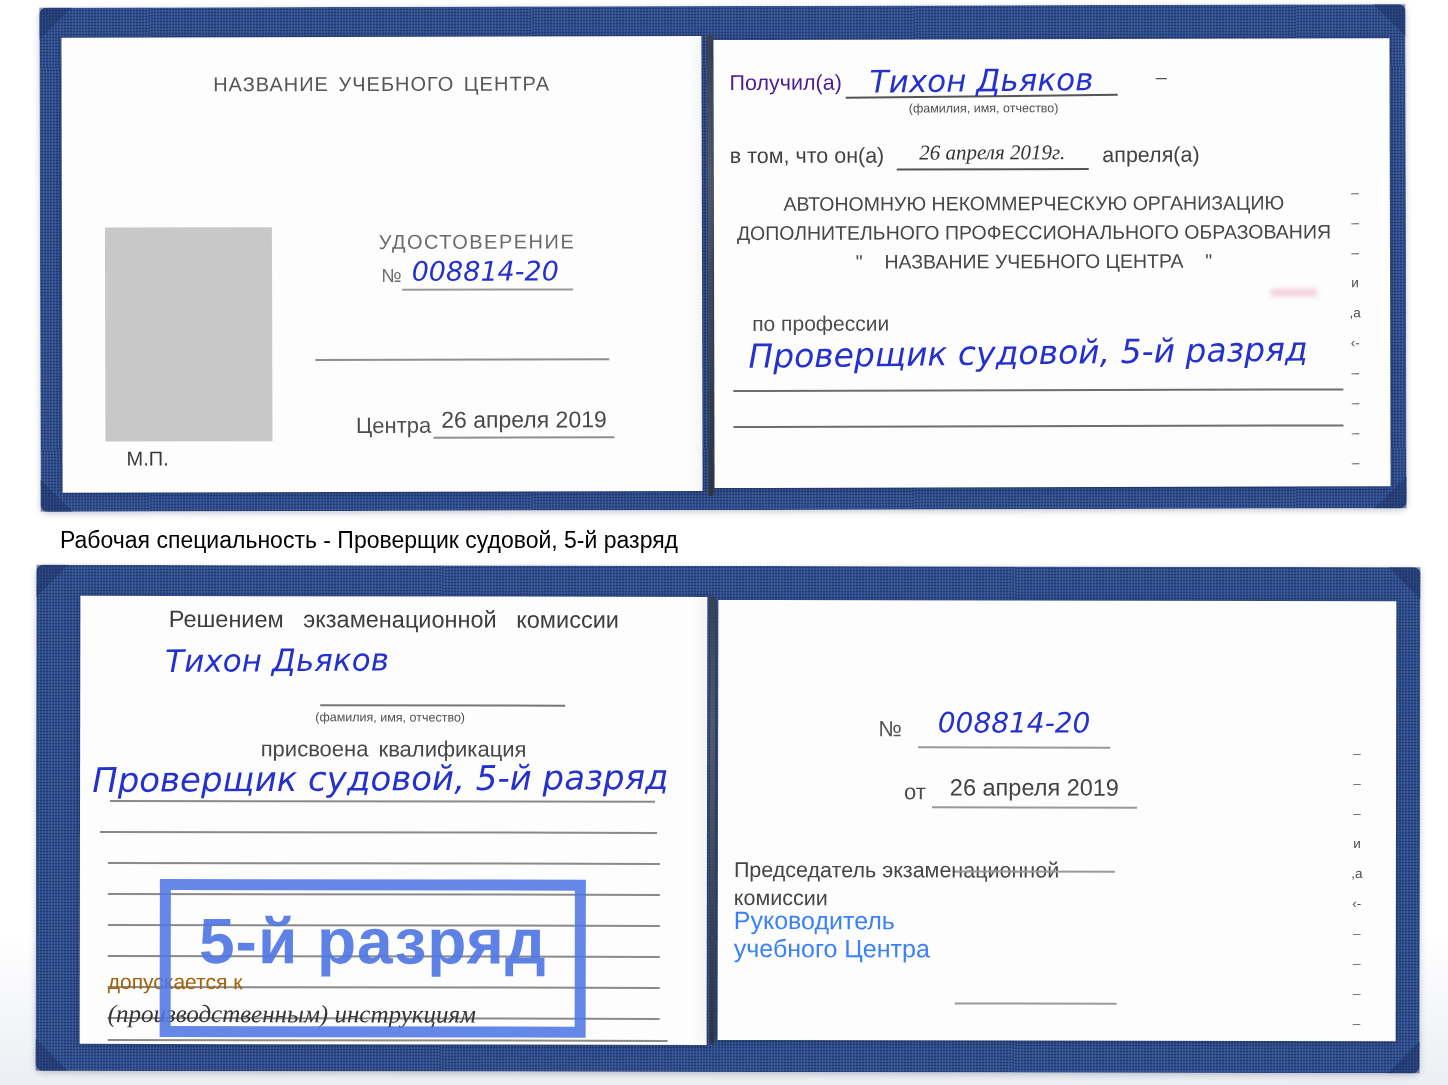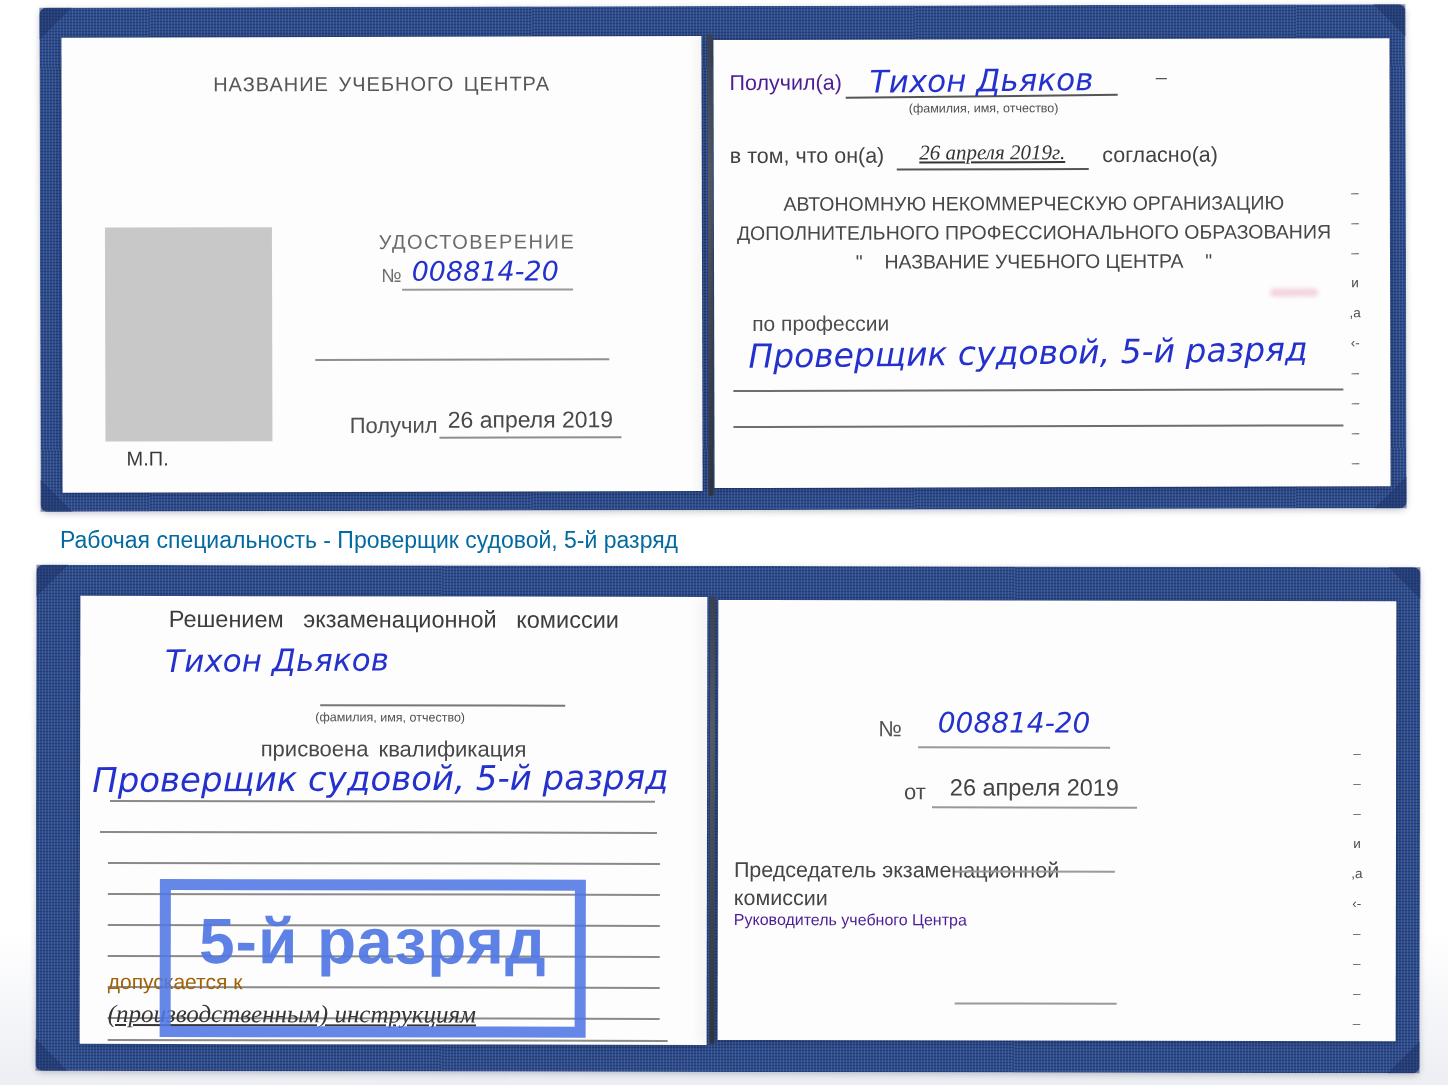--- a/index.html
+++ b/index.html
@@ -54,21 +54,20 @@
   .hand{
     font-family:"DejaVu Sans", sans-serif;
     font-style:italic;
     color:var(--handwriting);
     white-space:nowrap;
   }
   .serif-it{
     font-family:"Liberation Serif", serif;
     font-style:italic;
     color:#353535;
-    text-decoration:underline;
   }
   .hline{position:absolute;height:2px;background:var(--line);}
   .row{position:absolute;display:flex;align-items:flex-end;}
   .centered{text-align:center;}
   .pre{white-space:pre;}
 
   
   .tl-page{left:22px;top:30px;width:640px;height:455px;}
   .tl-title{position:absolute;top:36px;left:0;width:100%;font-size:20px;letter-spacing:1px;word-spacing:3px;color:#565656;}
   .photo{position:absolute;left:43px;top:190px;width:167px;height:214px;background:#c8c8c8;}
@@ -100,21 +99,21 @@
   .tr-line2{left:19px;top:386px;width:610px;background:#6e6e6e;}
 
   .edge-col{position:absolute;width:22px;text-align:center;}
   .edge-col .edge-glyph{display:block;height:30px;line-height:30px;font-size:13.5px;color:#4c4c4c;}
   .edge-top{left:630px;top:140px;}
   .edge-bottom{left:628px;top:138px;}
 
   .smudge{position:absolute;left:556px;top:250px;width:48px;height:8px;background:#e8a0b4;opacity:.45;filter:blur(2px);border-radius:4px;}
 
   
-  .caption{position:absolute;left:60px;top:527px;font-size:23px;color:#0369a1;}
+  .caption{position:absolute;left:60px;top:527px;font-size:23px;color:#000000;}
 
   
   .bl-page{left:44px;top:31px;width:627px;height:448px;}
   .bl-heading{position:absolute;top:10px;left:0;width:100%;font-size:23.5px;color:#3d3d3d;word-spacing:13px;}
   .bl-name{position:absolute;left:85px;top:46px;font-size:31px;transform:rotate(-0.5deg);}
   .bl-famline{left:240px;top:108px;width:245px;background:#777;}
   .bl-hint{position:absolute;left:155px;top:114px;width:310px;font-size:12.5px;color:#505050;}
   .bl-qual-label{position:absolute;top:140px;left:0;width:100%;font-size:22px;color:#474747;word-spacing:4px;}
   .bl-qual-value{position:absolute;left:12px;top:162px;font-size:34px;transform:rotate(-0.4deg);z-index:2;}
   .rline{position:absolute;height:2px;background:#8a8a8a;}
@@ -138,21 +137,21 @@
   .br-page{left:682px;top:34px;width:678px;height:440px;}
   .basis{position:absolute;left:22px;top:40px;font-size:22px;color:#454545;word-spacing:9px;white-space:nowrap;}
   .br-num-row{left:160px;top:104px;}
   .br-num-row .nm{font-size:22px;color:#555;padding-bottom:6px;}
   .br-num-row .val{margin-left:16px;font-size:28px;line-height:38px;border-bottom:2px solid #999;padding:0 20px 4px;}
   .br-from-row{left:186px;top:174px;}
   .br-from-row .lb{font-size:22px;color:#4a4a4a;padding-bottom:3px;}
   .br-from-row .val{margin-left:6px;font-size:23.5px;color:#434343;border-bottom:2px solid #999;padding:0 18px 5px;}
   .chairman{position:absolute;left:16px;top:256px;width:330px;font-size:21.5px;line-height:28px;color:#454545;}
   .sig1{left:237px;top:270px;width:160px;background:#9a9a9a;}
-  .head-label{position:absolute;left:16px;top:306px;width:250px;font-size:16px;line-height:28px;color:#4c1d95;}
+  .head-label{position:absolute;left:16px;top:306px;width:250px;font-size:25px;line-height:28px;color:#3b82f6;}
   .sig2{left:237px;top:402px;width:162px;background:#9a9a9a;}
 </style>
 </head>
 <body>
 
 <div class="stage">
 
   <div class="spread spread-top">
     <div class="corner c-tl"></div>
     <div class="corner c-tr"></div>
@@ -163,38 +162,38 @@
       <div class="tl-title centered">НАЗВАНИЕ УЧЕБНОГО ЦЕНТРА</div>
       <div class="photo"></div>
       <div class="mp">М.П.</div>
       <div class="udost centered">УДОСТОВЕРЕНИЕ</div>
       <div class="row num-row">
         <span class="nm">№</span>
         <span class="val hand">008814-20</span>
       </div>
       <div class="hline tl-midline"></div>
       <div class="row issued-row">
-        <span class="lb">Получил</span>
+        <span class="lb">Центра</span>
         <span class="val">26 апреля 2019</span>
       </div>
     </div>
 
     <div class="fold" style="left:668px;top:28px;height:462px;"></div>
 
     <div class="page tr-page">
       <div class="row received-row">
         <span class="lb">Получил(а)</span>
         <span class="name hand">Тихон Дьяков</span>
         <span class="dash">–</span>
       </div>
       <div class="tr-hint centered">(фамилия, имя, отчество)</div>
       <div class="row that-row">
         <span class="lb">в том, что он(а)</span>
         <span class="val serif-it">26 апреля 2019г.</span>
-        <span class="lb2">согласно(а)</span>
+        <span class="lb2">апреля(а)</span>
       </div>
       <div class="org-block centered">
         <div>АВТОНОМНУЮ НЕКОММЕРЧЕСКУЮ ОРГАНИЗАЦИЮ</div>
         <div>ДОПОЛНИТЕЛЬНОГО ПРОФЕССИОНАЛЬНОГО ОБРАЗОВАНИЯ</div>
         <div class="pre">"    НАЗВАНИЕ УЧЕБНОГО ЦЕНТРА    "</div>
       </div>
       <div class="prof-label">по профессии</div>
       <div class="prof-value hand">Проверщик судовой, 5-й разряд</div>
       <div class="hline tr-line1"></div>
       <div class="hline tr-line2"></div>

